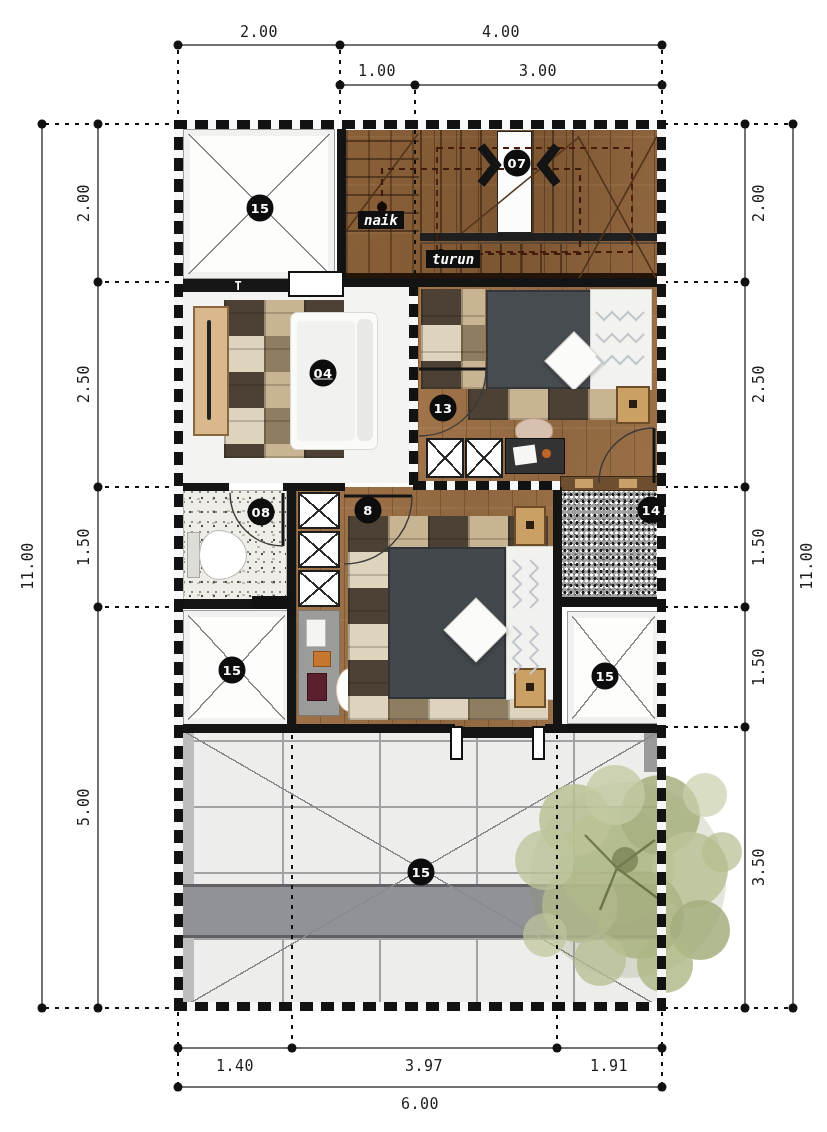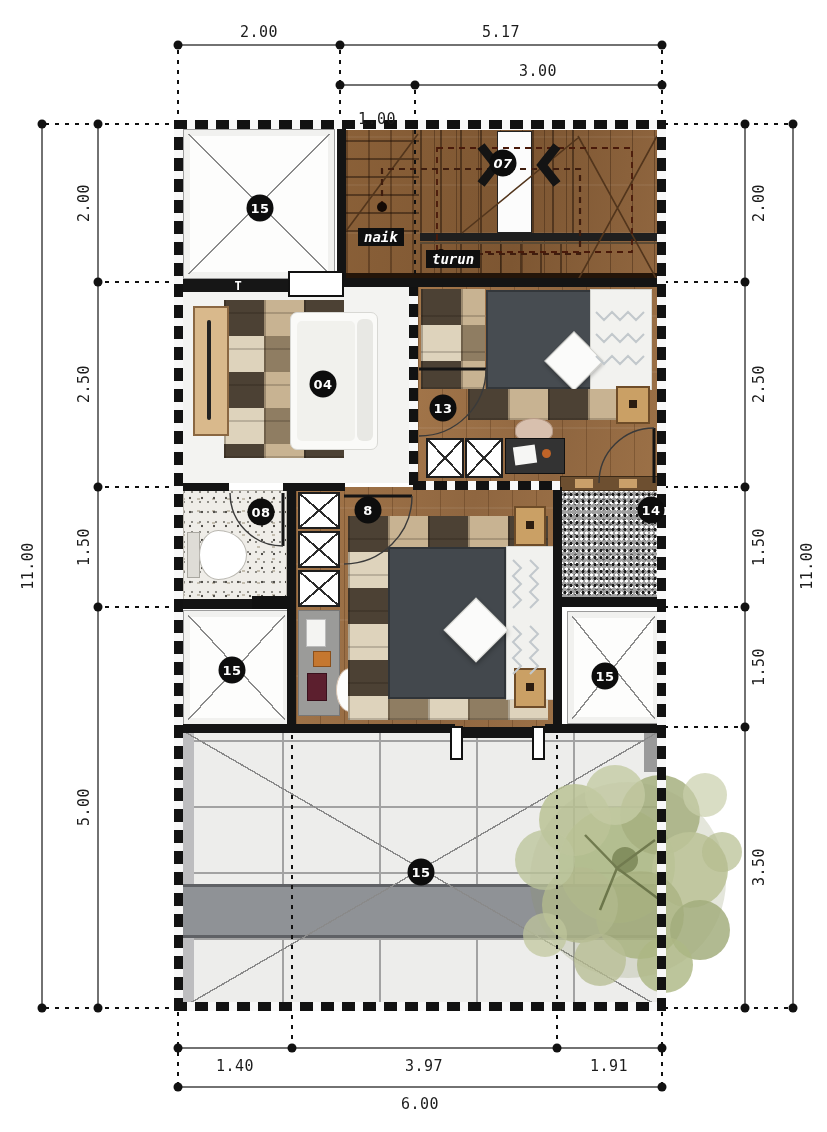--- a/index.html
+++ b/index.html
@@ -274,36 +274,36 @@
   <div class="abs solidWall" style="left:183px;top:599px;width:107px;height:10px;"></div>
   <div class="abs solidWall" style="left:560px;top:597px;width:102px;height:10px;"></div>
   <div class="abs solidWall" style="left:183px;top:724px;width:272px;height:9px;"></div>
   <div class="abs solidWall" style="left:545px;top:724px;width:117px;height:9px;"></div>
 
   <div class="abs" style="left:462px;top:727px;width:72px;height:11px;background:#151515;z-index:6;"></div>
   <div class="abs" style="left:450px;top:726px;width:13px;height:34px;background:#fff;border:2px solid #111;box-sizing:border-box;z-index:6;"></div>
   <div class="abs" style="left:532px;top:726px;width:13px;height:34px;background:#fff;border:2px solid #111;box-sizing:border-box;z-index:6;"></div>
 
   <div class="marker" style="left:260px;top:208px;">15</div>
-  <div class="marker" style="left:503px;top:163px;font-style:italic;">07</div>
-  <div class="marker" style="left:323px;top:384px;">04</div>
+  <div class="marker" style="left:517px;top:163px;">07</div>
+  <div class="marker" style="left:323px;top:373px;text-decoration:underline;">04</div>
   <div class="marker" style="left:443px;top:408px;">13</div>
   <div class="marker" style="left:261px;top:512px;">08</div>
   <div class="marker" style="left:368px;top:510px;">8</div>
   <div class="marker" style="left:651px;top:510px;">14</div>
   <div class="marker" style="left:232px;top:670px;">15</div>
   <div class="marker" style="left:605px;top:676px;">15</div>
   <div class="marker" style="left:421px;top:872px;">15</div>
 
-  <div class="stairLabel" style="left:358px;top:211px;margin-top:17px;">naik</div>
+  <div class="stairLabel" style="left:358px;top:211px;">naik</div>
   <div class="stairLabel" style="left:426px;top:250px;">turun</div>
 
   <div class="dim" style="left:259px;top:32px;">2.00</div>
-  <div class="dim" style="left:501px;top:32px;">5.17</div>
-  <div class="dim" style="left:377px;top:71px;margin-top:48px;">1.00</div>
+  <div class="dim" style="left:501px;top:32px;">4.00</div>
+  <div class="dim" style="left:377px;top:71px;">1.00</div>
   <div class="dim" style="left:538px;top:71px;">3.00</div>
 
   <div class="dim rot" style="left:28px;top:566px;">11.00</div>
   <div class="dim rot" style="left:84px;top:203px;">2.00</div>
   <div class="dim rot" style="left:84px;top:384px;">2.50</div>
   <div class="dim rot" style="left:84px;top:547px;">1.50</div>
   <div class="dim rot" style="left:84px;top:807px;">5.00</div>
 
   <div class="dim rot" style="left:759px;top:203px;">2.00</div>
   <div class="dim rot" style="left:759px;top:384px;">2.50</div>

